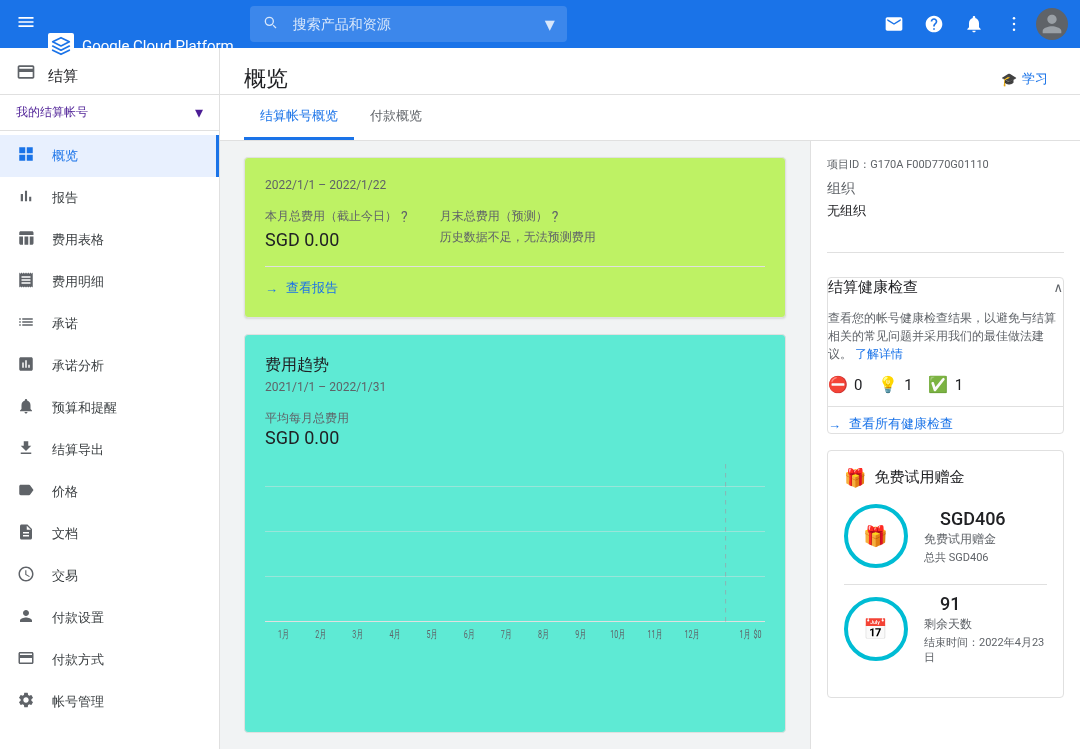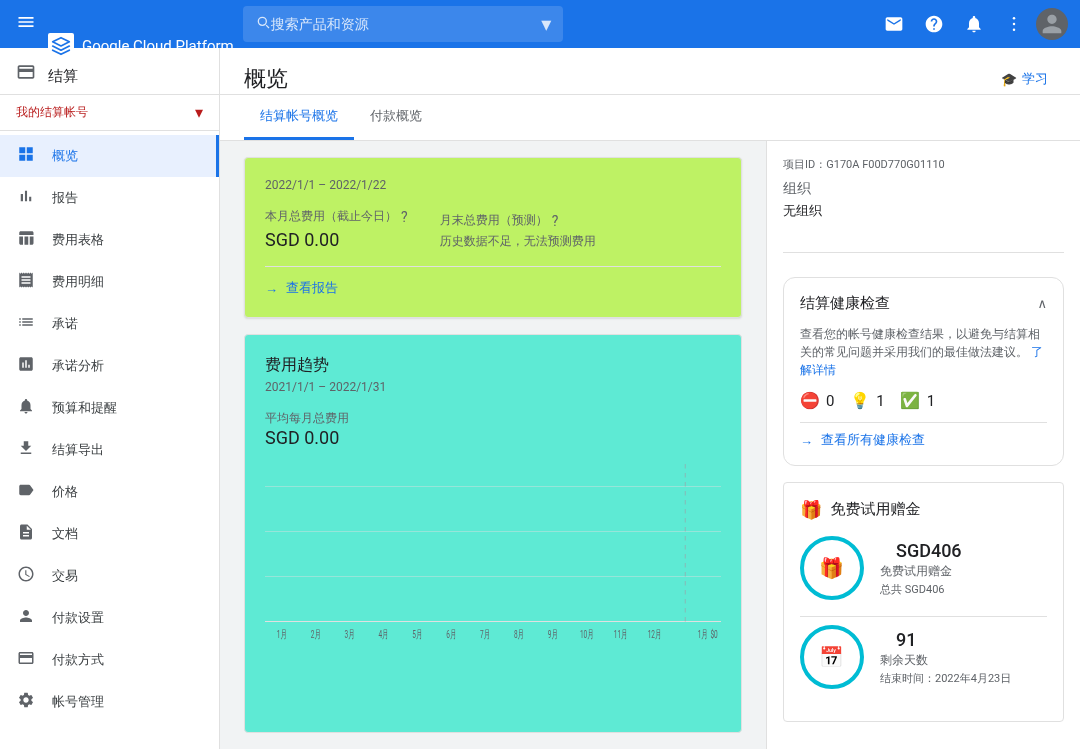--- a/index.html
+++ b/index.html
@@ -12,21 +12,21 @@
     }
     .topbar-menu-icon { color: #fff; font-size: 20px; cursor: pointer; padding: 4px; }
     .topbar-logo { display: flex; align-items: center; gap: 8px; color: #fff; font-size: 15px; font-weight: 400; flex-shrink: 0; margin-top: 44px; }
     .topbar-logo-img {
       width: 26px; height: 26px; background: #fff; border-radius: 2px;
       display: flex; align-items: center; justify-content: center; flex-shrink: 0;
     }
     .topbar-logo-img svg { width: 20px; height: 20px; }
     .topbar-search {
       display: flex; align-items: center; background: rgba(255,255,255,0.15);
-      border-radius: 4px; padding: 6px 12px; gap: 0; flex: 1; max-width: 500px; margin-left: 1px;
+      border-radius: 4px; padding: 6px 12px; gap: 15px; flex: 1; max-width: 500px; margin-left: 8px;
     }
     .topbar-search input {
       background: none; border: none; outline: none; color: #fff; font-size: 14px; flex: 1; width: 100%;
     }
     .topbar-search input::placeholder { color: rgba(255,255,255,0.8); }
     .topbar-search-icon { color: rgba(255,255,255,0.8); font-size: 16px; }
     .topbar-spacer { flex: 1; }
     .topbar-right { display: flex; align-items: center; gap: 4px; }
     .topbar-icon-btn {
       width: 36px; height: 36px; border-radius: 50%; display: flex; align-items: center;
@@ -47,21 +47,21 @@
       border-right: 1px solid #e0e0e0; display: flex; flex-direction: column;
     }
     .sidebar-section-header {
       display: flex; align-items: flex-end; gap: 12px; padding: 14px 16px 8px;
       font-size: 14px; font-weight: 500; color: #202124; border-bottom: 1px solid #e0e0e0;
     }
     .sidebar-section-icon { font-size: 18px; color: #5f6368; }
     .sidebar-billing-label { font-size: 15px; font-weight: 500; }
     .sidebar-account {
       padding: 8px 16px; display: flex; align-items: center; gap: 4px;
-      font-size: 12px; color: #b91c1c; cursor: pointer; border-bottom: 1px solid #e0e0e0;
+      font-size: 12px; color: #4c1d95; cursor: pointer; border-bottom: 1px solid #e0e0e0;
     }
     .sidebar-account-label { flex: 1; }
     .sidebar-account-dropdown { font-size: 16px; }
     .sidebar-nav { display: flex; flex-direction: column; padding: 4px 0; }
     .sidebar-item {
       display: flex; align-items: center; gap: 16px; padding: 10px 16px;
       cursor: pointer; color: #3c4043; font-size: 13px; border-radius: 0;
       text-decoration: none;
     }
     .sidebar-item.active {
@@ -93,29 +93,29 @@
     }
     .tab-item {
       padding: 12px 16px; font-size: 13px; cursor: pointer; color: #5f6368;
       border-bottom: 3px solid transparent; white-space: nowrap;
     }
     .tab-item.active { color: #1a73e8; border-bottom-color: #1a73e8; font-weight: 500; }
 
     
     .content-area { display: flex; flex: 1; gap: 0; }
     .content-left { flex: 1; padding: 16px 24px; display: flex; flex-direction: column; gap: 16px; }
-    .content-right { width: 314px; padding: 16px; display: flex; flex-direction: column; gap: 16px; border-left: 1px solid #e0e0e0; background: #fff; }
+    .content-right { width: 270px; padding: 16px; display: flex; flex-direction: column; gap: 16px; border-left: 1px solid #e0e0e0; background: #fff; }
 
     
     .card {
       background: #bef264; border: 1px solid #e0e0e0; border-radius: 4px;
       padding: 20px; box-shadow: 0 1px 2px rgba(0,0,0,0.1);
     }
     .card-date { font-size: 12px; color: #5f6368; margin-bottom: 16px; }
-    .card-row { display: flex; gap: 32px; align-items: flex-end; }
+    .card-row { display: flex; gap: 32px; }
     .card-col { display: flex; flex-direction: column; gap: 4px; }
     .card-col-label { font-size: 12px; color: #5f6368; display: flex; align-items: center; gap: 4px; }
     .card-col-value { font-size: 18px; font-weight: 400; color: #202124; }
     .card-col-sub { font-size: 12px; color: #5f6368; }
     .help-icon { font-size: 14px; color: #5f6368; cursor: pointer; }
 
     .card-action {
       display: flex; align-items: center; gap: 8px; margin-top: 16px;
       color: #1a73e8; font-size: 13px; cursor: pointer; padding-top: 12px;
       border-top: 1px solid #e0e0e0;
@@ -130,21 +130,21 @@
 
     
     .chart-container { width: 100%; height: 180px; position: relative; margin-top: 8px; }
     .chart-svg { width: 100%; height: 100%; }
 
     
     .right-section { margin-bottom: 8px; }
     .right-section-title { font-size: 14px; color: #5f6368; margin-bottom: 4px; }
     .right-section-value { font-size: 13px; color: #202124; }
 
-    .health-card { background: #fff; border: 1px solid #e0e0e0; border-radius: 12px; padding: 16px; }
+    .health-card { background: #fff; border: 1px solid #e0e0e0; border-radius: 4px; }
     .health-card-header {
       display: flex; align-items: center; justify-content: space-between;
       margin-bottom: 12px;
     }
     .health-card-title { font-size: 15px; font-weight: 500; }
     .health-card-desc { font-size: 12px; color: #5f6368; line-height: 1.5; margin-bottom: 12px; }
     .health-link { color: #1a73e8; cursor: pointer; text-decoration: none; }
     .health-indicators { display: flex; align-items: center; gap: 16px; margin-bottom: 12px; }
     .health-indicator { display: flex; align-items: center; gap: 6px; font-size: 15px; }
     .health-dot-red { font-size: 16px; color: #d93025; }

